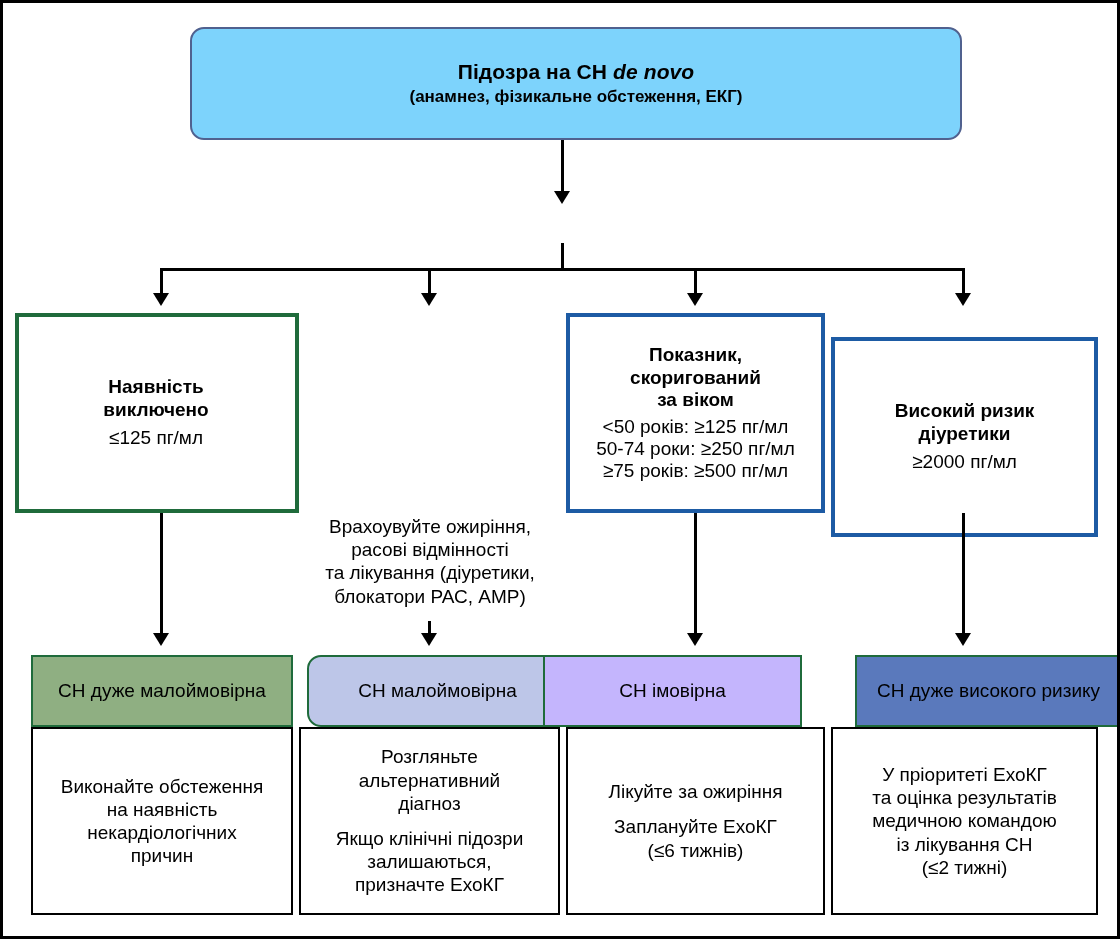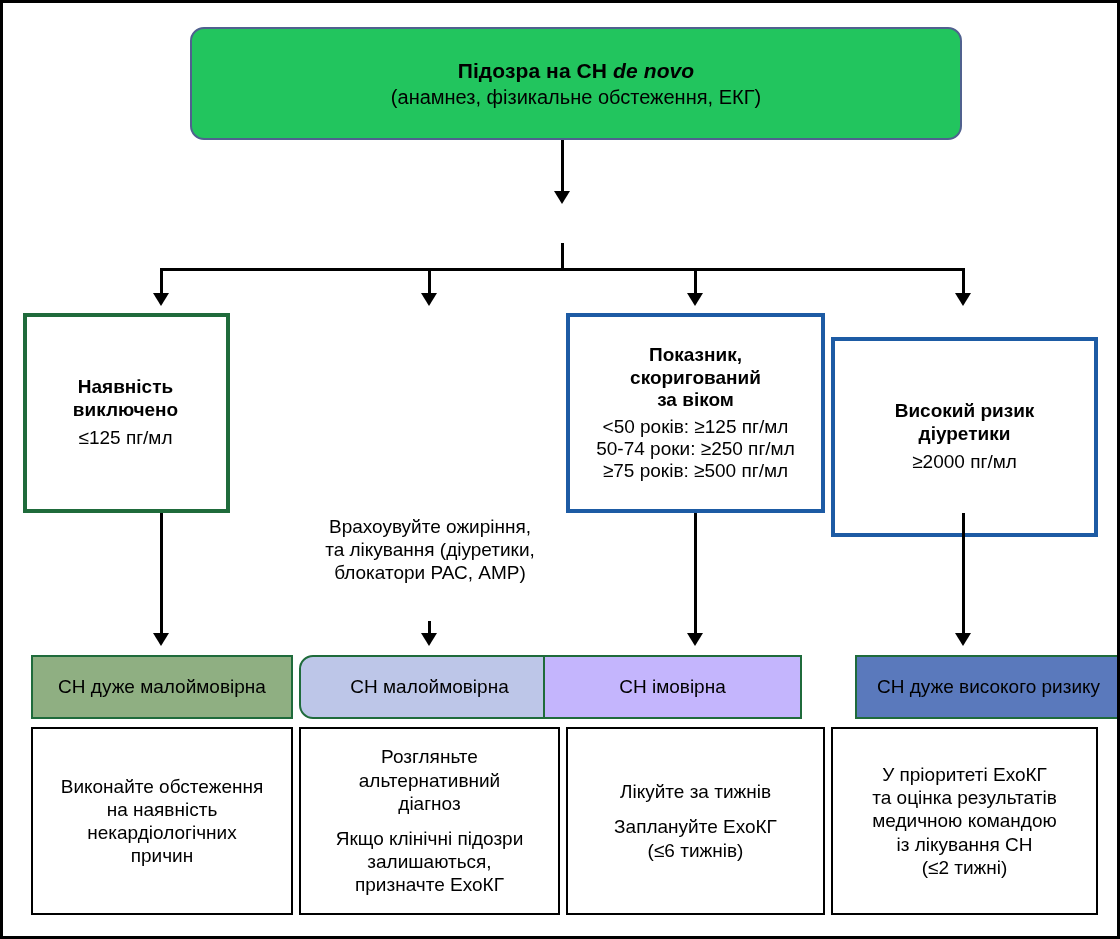--- a/index.html
+++ b/index.html
@@ -20,40 +20,40 @@
 
   
   .abs { position: absolute; box-sizing: border-box; }
 
   
   .header-box {
     left: 187px;
     top: 24px;
     width: 772px;
     height: 113px;
-    background: #22c55e;
+    background: #7dd3fc;
     border: 2px solid #50618f;
     border-radius: 14px;
     display: flex;
     flex-direction: column;
     align-items: center;
     justify-content: center;
     color: #000000;
     text-align: center;
     line-height: 1.22;
   }
   .header-l1, .header-l2 {
     font-size: 21px;
     font-weight: bold;
     letter-spacing: .1px;
   }
   .header-l1 .ital { font-style: italic; }
   .header-l3 {
-    font-size: 20px;
-    font-weight: normal;
+    font-size: 17px;
+    font-weight: bold;
     margin-top: 2px;
   }
 
   
   .vline { position: absolute; background: #000; width: 3px; }
   .hline { position: absolute; background: #000; height: 3px; }
   .arrowhead {
     position: absolute;
     width: 0; height: 0;
     border-left: 8px solid transparent;
@@ -90,52 +90,52 @@
     line-height: 1.2;
   }
   .dbox .sub {
     font-size: 19px;
     font-weight: normal;
     line-height: 1.24;
     margin-top: 4px;
   }
   .dbox .sub.tight { line-height: 1.16; }
 
-  .d1 { left: 20px;  width: 207px; border: 4px solid #1F6B3B; padding-left: 6px; }
+  .d1 { left: 12px;  width: 284px; border: 4px solid #1F6B3B; padding-left: 6px; }
   .d2 { left: 296px; width: 261px; border: 4px solid #A6A6A6; }
   .d3 { left: 563px; width: 259px; border: 4px solid #1D5BA4; }
   .d4 { left: 828px; width: 267px; border: 4px solid #1D5BA4; margin-top: 24px; }
 
   
   .note {
     left: 294px;
     top: 512px;
     width: 266px;
     text-align: center;
     font-size: 19px;
     line-height: 1.22;
     color: #000;
   }
 
   
   .rbox {
     top: 652px;
-    height: 64px;
+    height: 72px;
     border: 2px solid #1F6B3B;
     display: flex;
     align-items: center;
     justify-content: center;
     text-align: center;
     font-size: 19px;
     line-height: 1.2;
     color: #000;
     padding: 18px 6px;
   }
   .r1 { left: 28px;  width: 262px; background: #8FAF82; }
-  .r2 { left: 296px; width: 261px; background: #BDC6E8; border-radius: 14px; }
+  .r2 { left: 304px; width: 261px; background: #BDC6E8; border-radius: 14px; }
   .r3 { left: 540px; width: 259px; background: #c4b5fd; }
   .r4 { left: 852px; width: 267px; background: #5A79BC; }
 
   
   .abox {
     top: 724px;
     height: 188px;
     background: #ffffff;
     border: 2px solid #000000;
     display: flex;
@@ -210,20 +210,21 @@
   <div class="abs dbox d4">
     <div class="ttl">
       <div>Високий ризик</div>
       <div>діуретики</div>
     </div>
     <div class="sub">≥2000 пг/мл</div>
   </div>
 
   <div class="abs note">
     <div>Врахоувуйте ожиріння,</div>
+    <div>расові відмінності</div>
     <div>та лікування (діуретики,</div>
     <div>блокатори РАС, АМР)</div>
   </div>
 
   <div class="vline" style="left:157px; top:510px; height:123px;"></div>
   <div class="arrowhead" style="left:150px; top:630px;"></div>
 
   <div class="vline" style="left:425px; top:618px; height:15px;"></div>
   <div class="arrowhead" style="left:418px; top:630px;"></div>
 
@@ -255,21 +256,21 @@
     </div>
     <div class="para">
       <div>Якщо клінічні підозри</div>
       <div>залишаються,</div>
       <div>призначте ЕхоКГ</div>
     </div>
   </div>
 
   <div class="abs abox a3">
     <div class="para">
-      <div>Лікуйте за тижнів</div>
+      <div>Лікуйте за ожиріння</div>
     </div>
     <div class="para">
       <div>Заплануйте ЕхоКГ</div>
       <div>(≤6 тижнів)</div>
     </div>
   </div>
 
   <div class="abs abox a4">
     <div class="para">
       <div>У пріоритеті ЕхоКГ</div>

